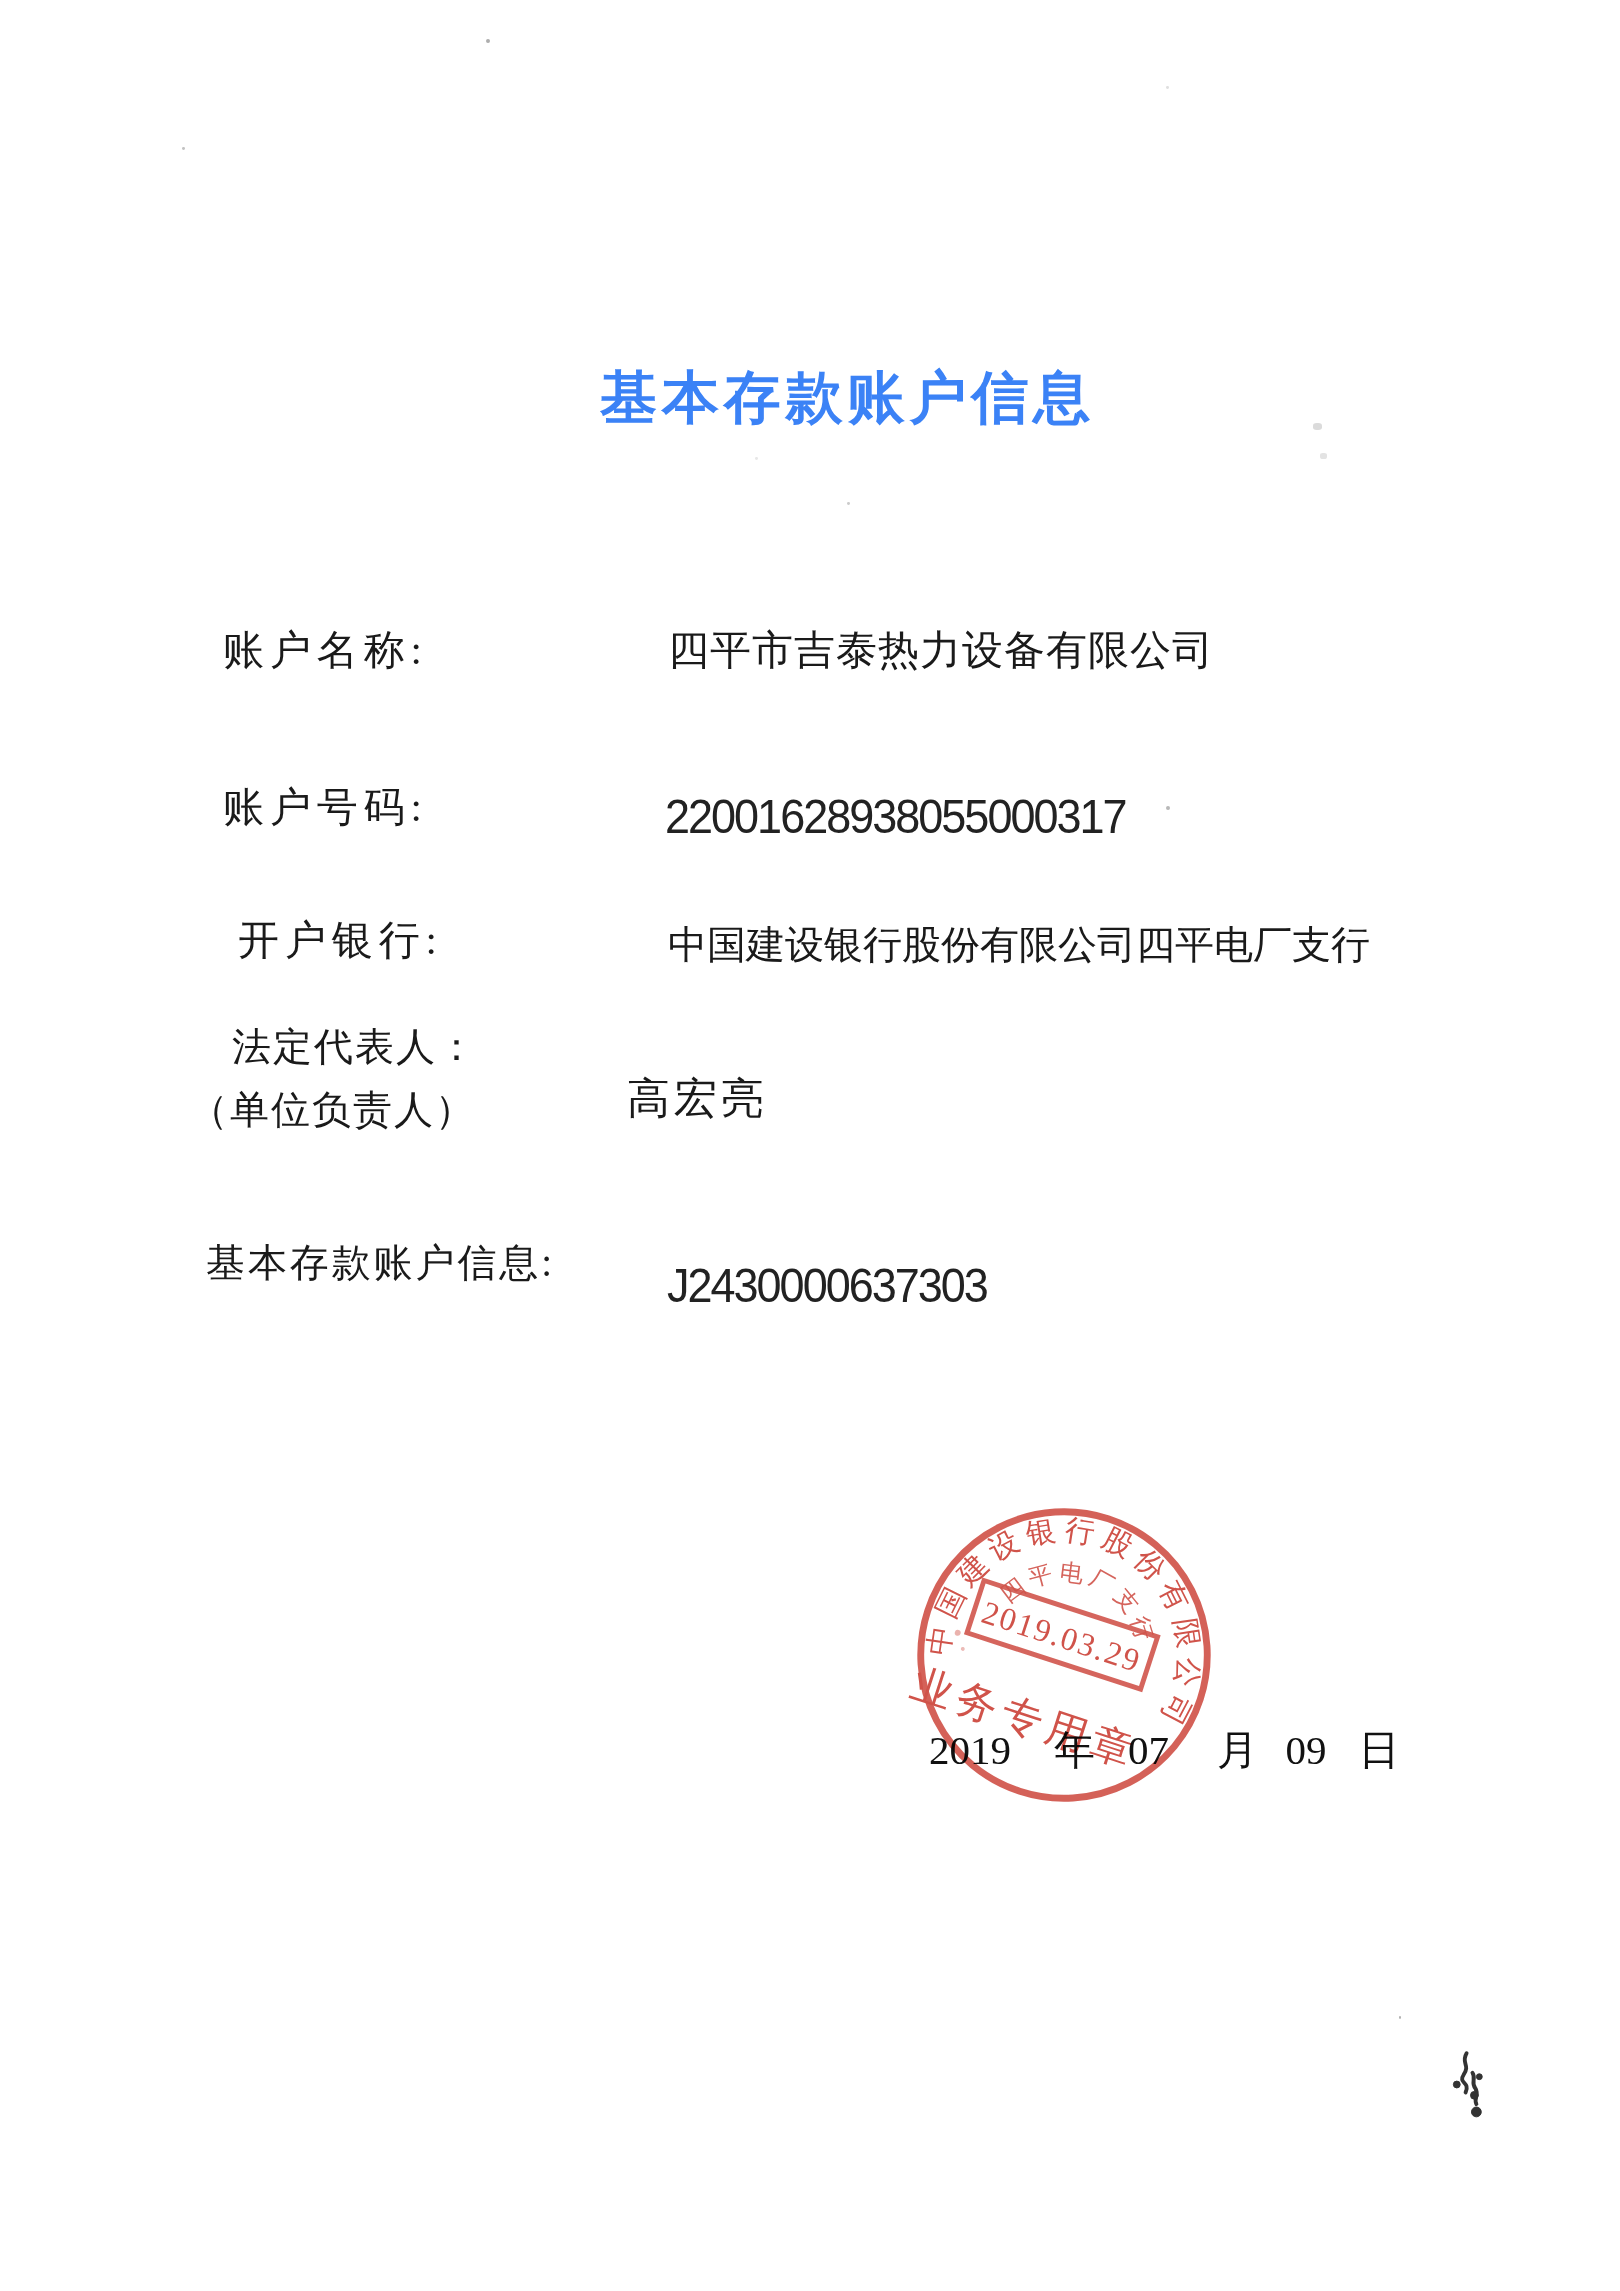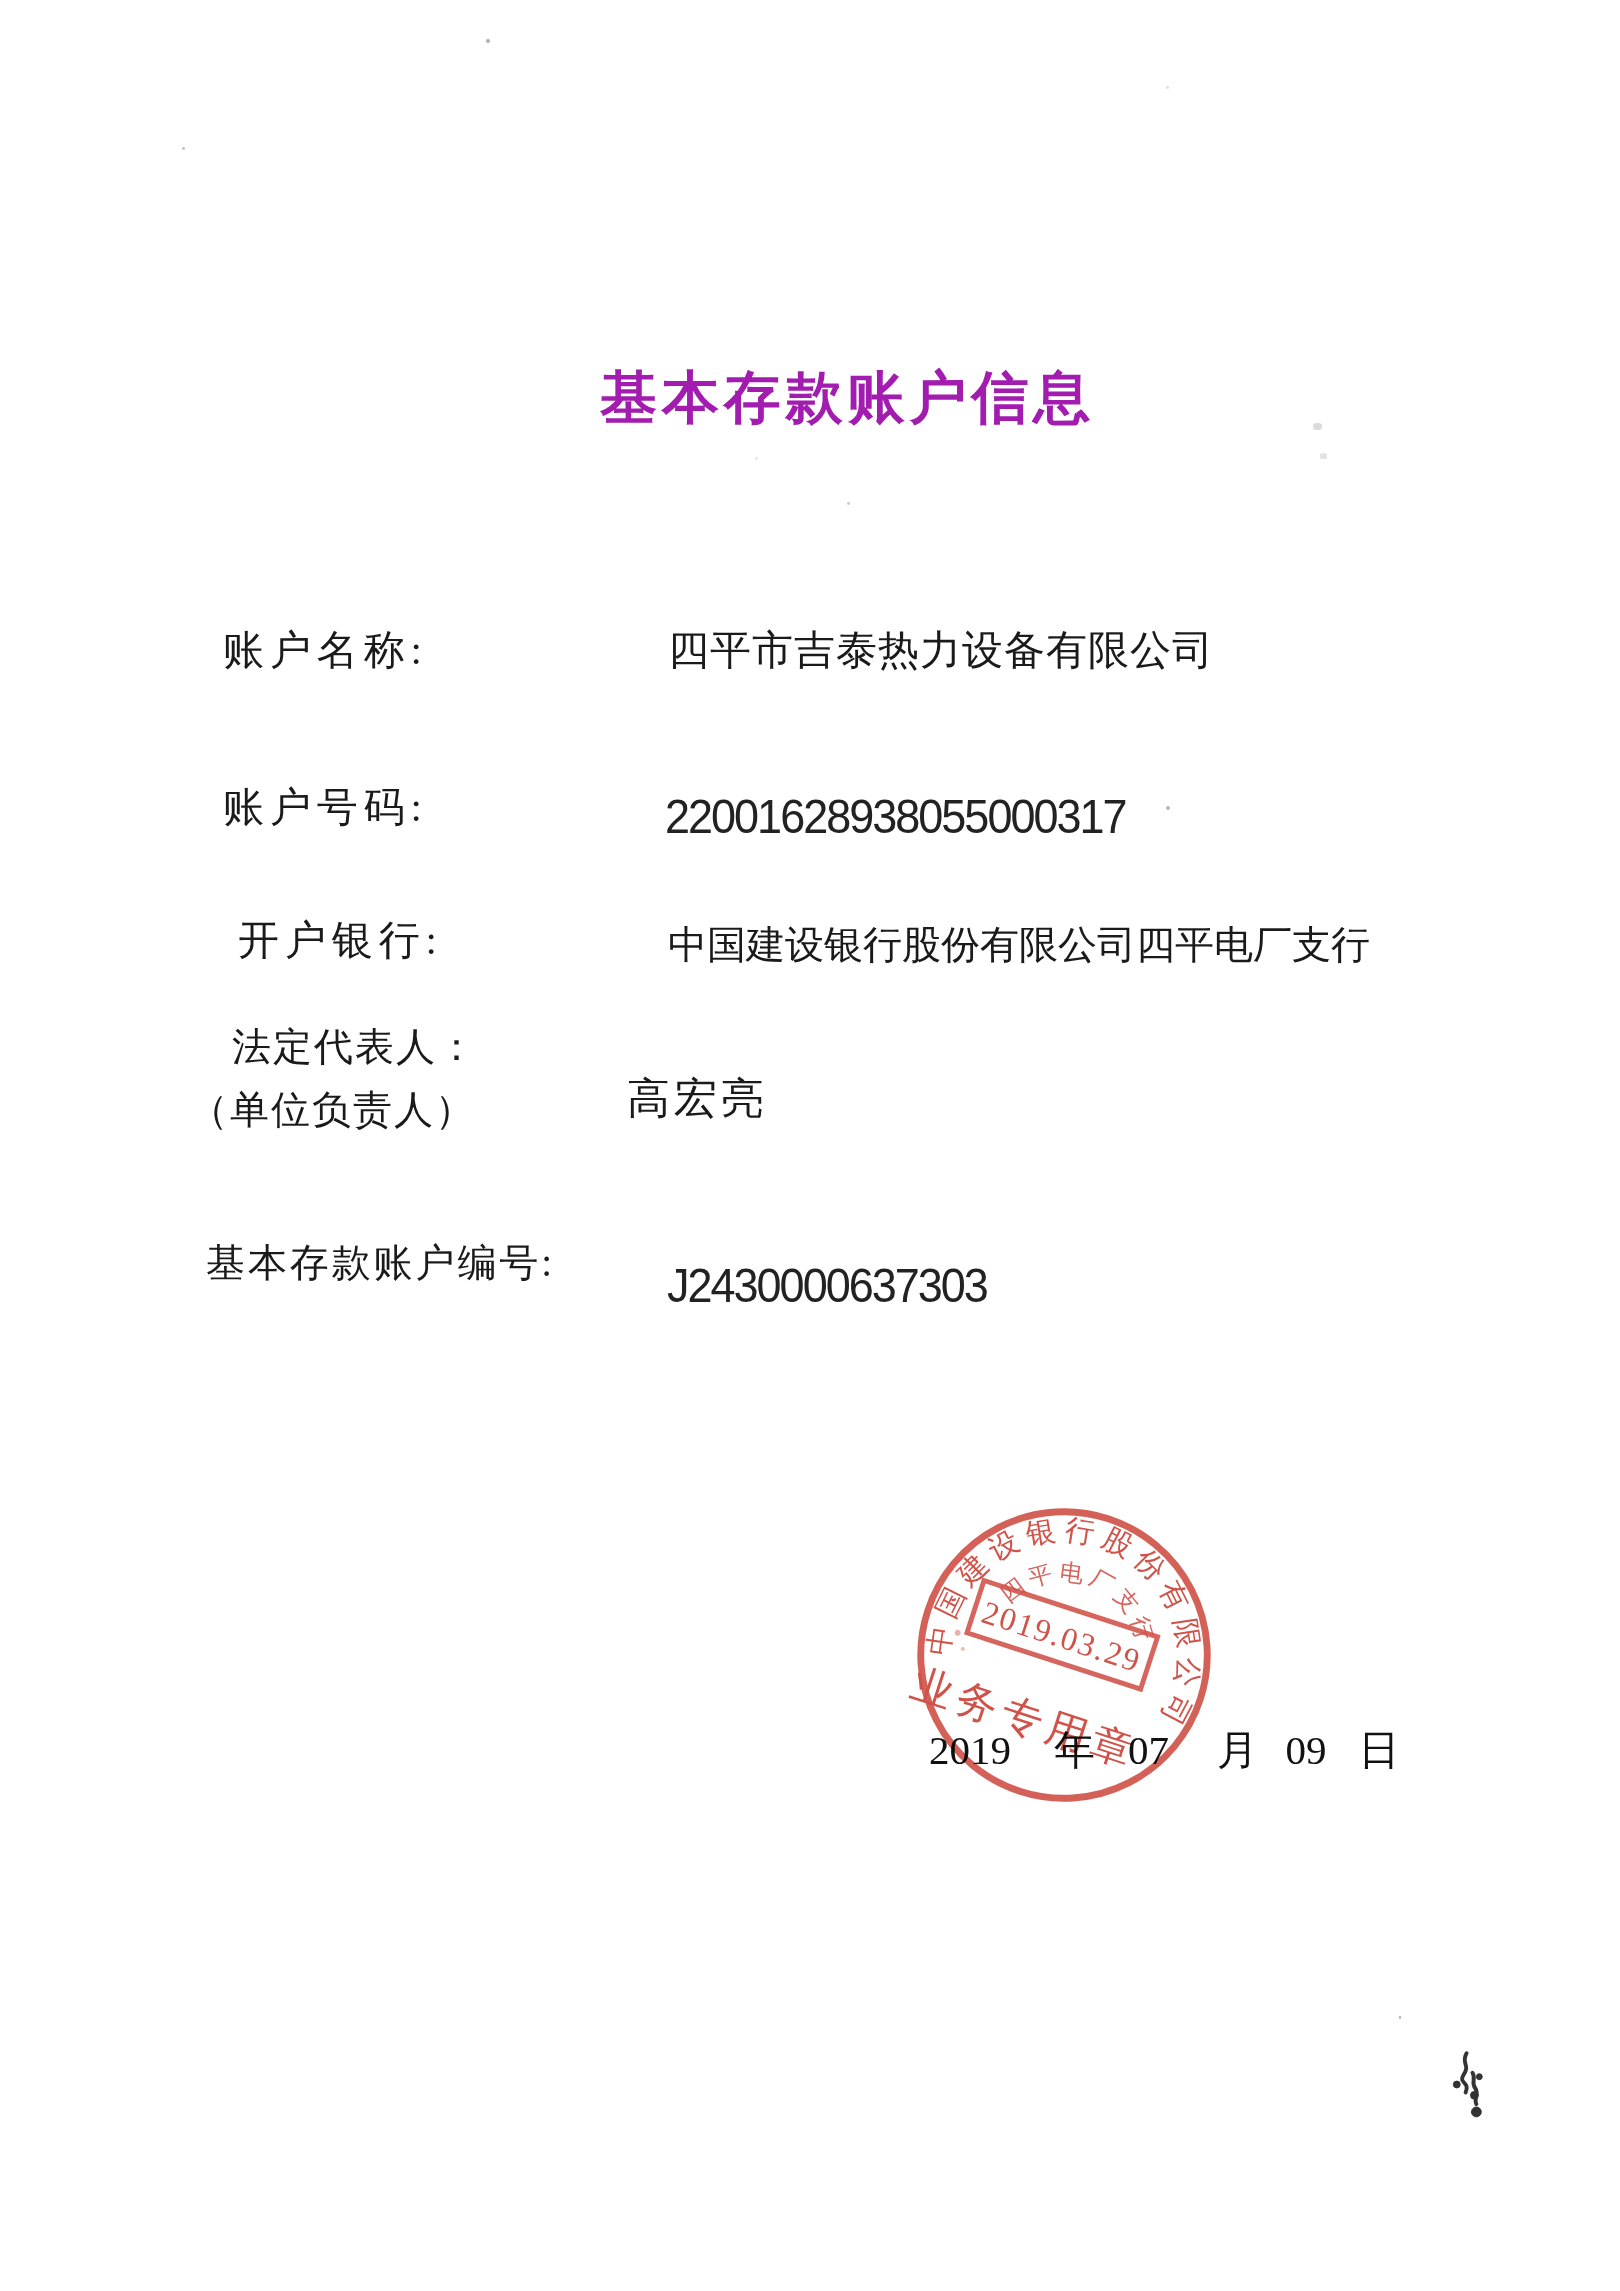--- a/index.html
+++ b/index.html
@@ -8,21 +8,21 @@
     background:#ffffff;
     position:relative;
     overflow:hidden;
     font-family:"Liberation Serif","DejaVu Serif",serif;
     color:#1c1c1c;
   }
   .abs { position:absolute; line-height:1.15; white-space:nowrap; }
   .doc-title {
     left:600px; top:365px;
     font-size:57px; font-weight:bold; letter-spacing:4.9px;
-    color:#a21caf;
+    color:#3b82f6;
   }
   .lbl { font-size:41px; letter-spacing:5.9px; color:#1a1a1a; }
   .lbl-sm { font-size:39px; letter-spacing:2px; color:#1a1a1a;text-align:right; }
   .val { font-size:41px; letter-spacing:1px; color:#1a1a1a; }
   .val-num {
     font-family:"Liberation Sans","DejaVu Sans",sans-serif;
     font-size:45px; letter-spacing:-2px; color:#222;
     transform:scaleY(1.05); transform-origin:left top;
   }
   .date-row {
@@ -56,21 +56,21 @@
   <div class="abs lbl" style="left:223px; top:784px;">账户号码:</div>
   <div class="abs val-num" style="left:665px; top:790px;">22001628938055000317</div>
 
   <div class="abs lbl" style="left:238px; top:917px;">开户银行:</div>
   <div class="abs val" style="left:668px; top:923px; font-size:39px; letter-spacing:0;">中国建设银行股份有限公司四平电厂支行</div>
 
   <div class="abs lbl-sm" style="left:232px; top:1025px;">法定代表人：</div>
   <div class="abs lbl-sm" style="left:189px; top:1088px;">（单位负责人）</div>
   <div class="abs val" style="left:627px; top:1074px; font-size:43px; letter-spacing:3.9px;">高宏亮</div>
 
-  <div class="abs lbl" style="left:206px; top:1241px; font-size:39px; letter-spacing:2.9px;">基本存款账户编号:</div>
+  <div class="abs lbl" style="left:206px; top:1241px; font-size:39px; letter-spacing:2.9px;">基本存款账户信息:</div>
   <div class="abs val-num" style="left:667px; top:1259px;">J2430000637303</div>
 
   <div class="abs date-row">
     <span class="date-num g1">2019</span>
     <span class="date-unit g2">年</span>
     <span class="date-num g3">07</span>
     <span class="date-unit g4">月</span>
     <span class="date-num g5">09</span>
     <span class="date-unit">日</span>
   </div>

